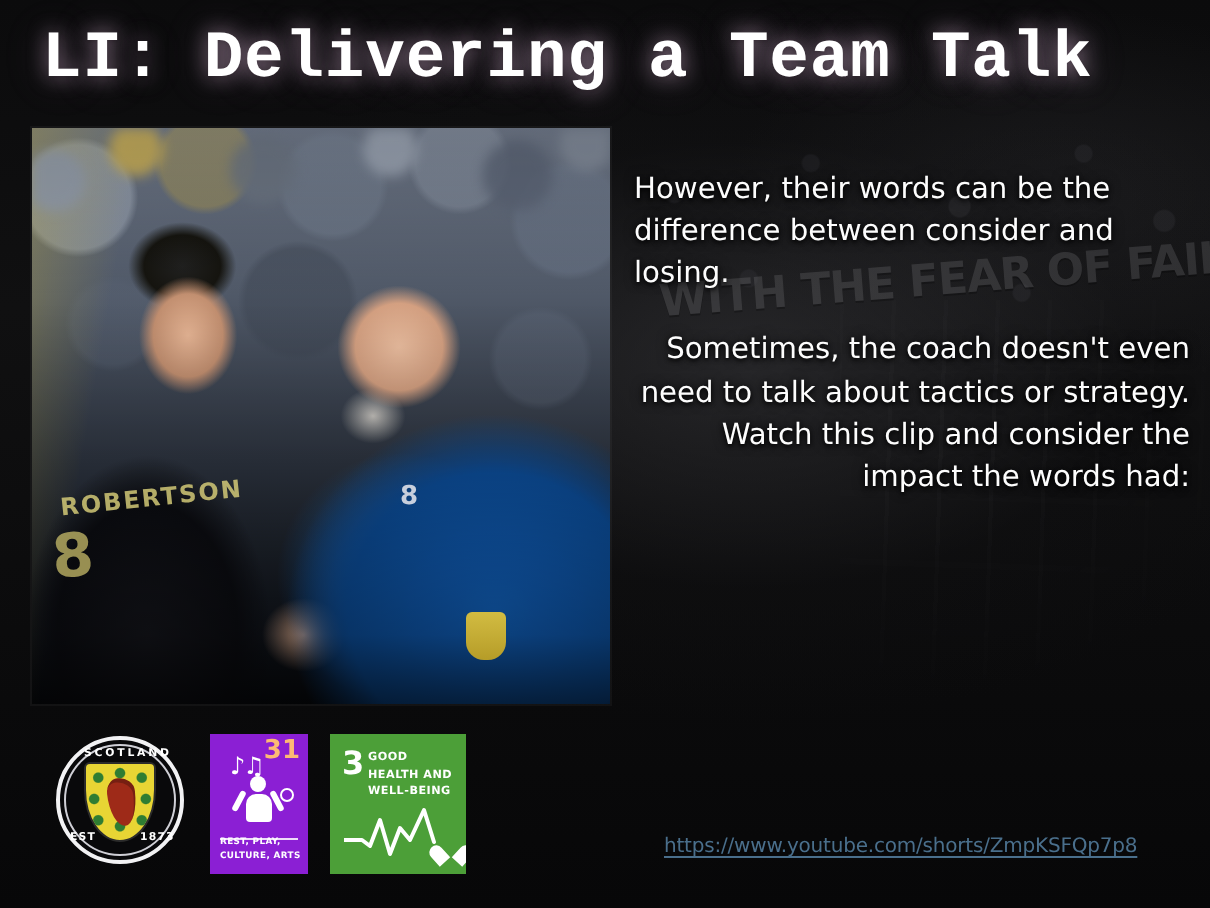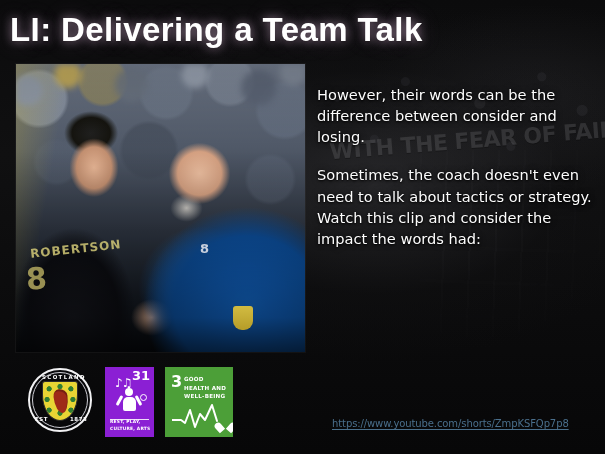--- a/index.html
+++ b/index.html
@@ -85,24 +85,24 @@
       radial-gradient(circle at 58% 36%, #5d5d64 0 5px, transparent 6px),
       radial-gradient(circle at 78% 14%, #4f4f57 0 4px, transparent 5px),
       radial-gradient(circle at 91% 42%, #56565e 0 5px, transparent 6px),
       radial-gradient(circle at 24% 66%, #4b4b53 0 4px, transparent 5px),
       radial-gradient(circle at 68% 72%, #53535b 0 4px, transparent 5px);
   }
 
   
   .title {
     position: absolute;
-    left: 10px;
+    left: 21px;
     top: 11px;
     width: 560px;
-    font-family: Liberation Sans, sans-serif;
+    font-family: Liberation Mono, monospace;
     font-size: 33px;
     font-weight: bold;
     color: #ffffff;
     letter-spacing: 0.4px;
     line-height: 1.15;
     text-shadow:
       0 0 10px rgba(232,196,226,0.55),
       0 0 22px rgba(200,150,200,0.30),
       0 1px 2px rgba(0,0,0,0.9);
     white-space: nowrap;
@@ -220,21 +220,21 @@
     left: 317px;
     top: 84px;
     width: 278px;
     font-family: "DejaVu Sans", sans-serif;
     font-size: 14.6px;
     line-height: 1.45;
     color: #fdfdfd;
     text-shadow: 0 1px 2px rgba(0,0,0,0.95), 0 0 6px rgba(0,0,0,0.8);
   }
   .body-copy p { margin: 0 0 17px 0; }
-  .body-copy p:last-child { margin-bottom: 0; }
+  .body-copy p:last-child { margin-bottom: 0; text-align: right; }
 
   
   .link {
     position: absolute;
     left: 332px;
     top: 418px;
     font-family: "DejaVu Sans", sans-serif;
     font-size: 10px;
     color: #4a6f8c;
     text-decoration: underline;
@@ -325,21 +325,21 @@
     background: #8b1fd4;
     padding: 5px;
     overflow: hidden;
   }
   .uncrc-num {
     position: absolute;
     right: 4px; top: 2px;
     font-family: "DejaVu Sans", sans-serif;
     font-size: 13px;
     font-weight: bold;
-    color: #ffffff;
+    color: #fdba74;
     line-height: 1;
   }
   .uncrc-figure {
     position: absolute;
     left: 13px; top: 21px;
     width: 22px; height: 26px;
   }
   .uncrc-head {
     position: absolute;
     left: 7px; top: 0;

